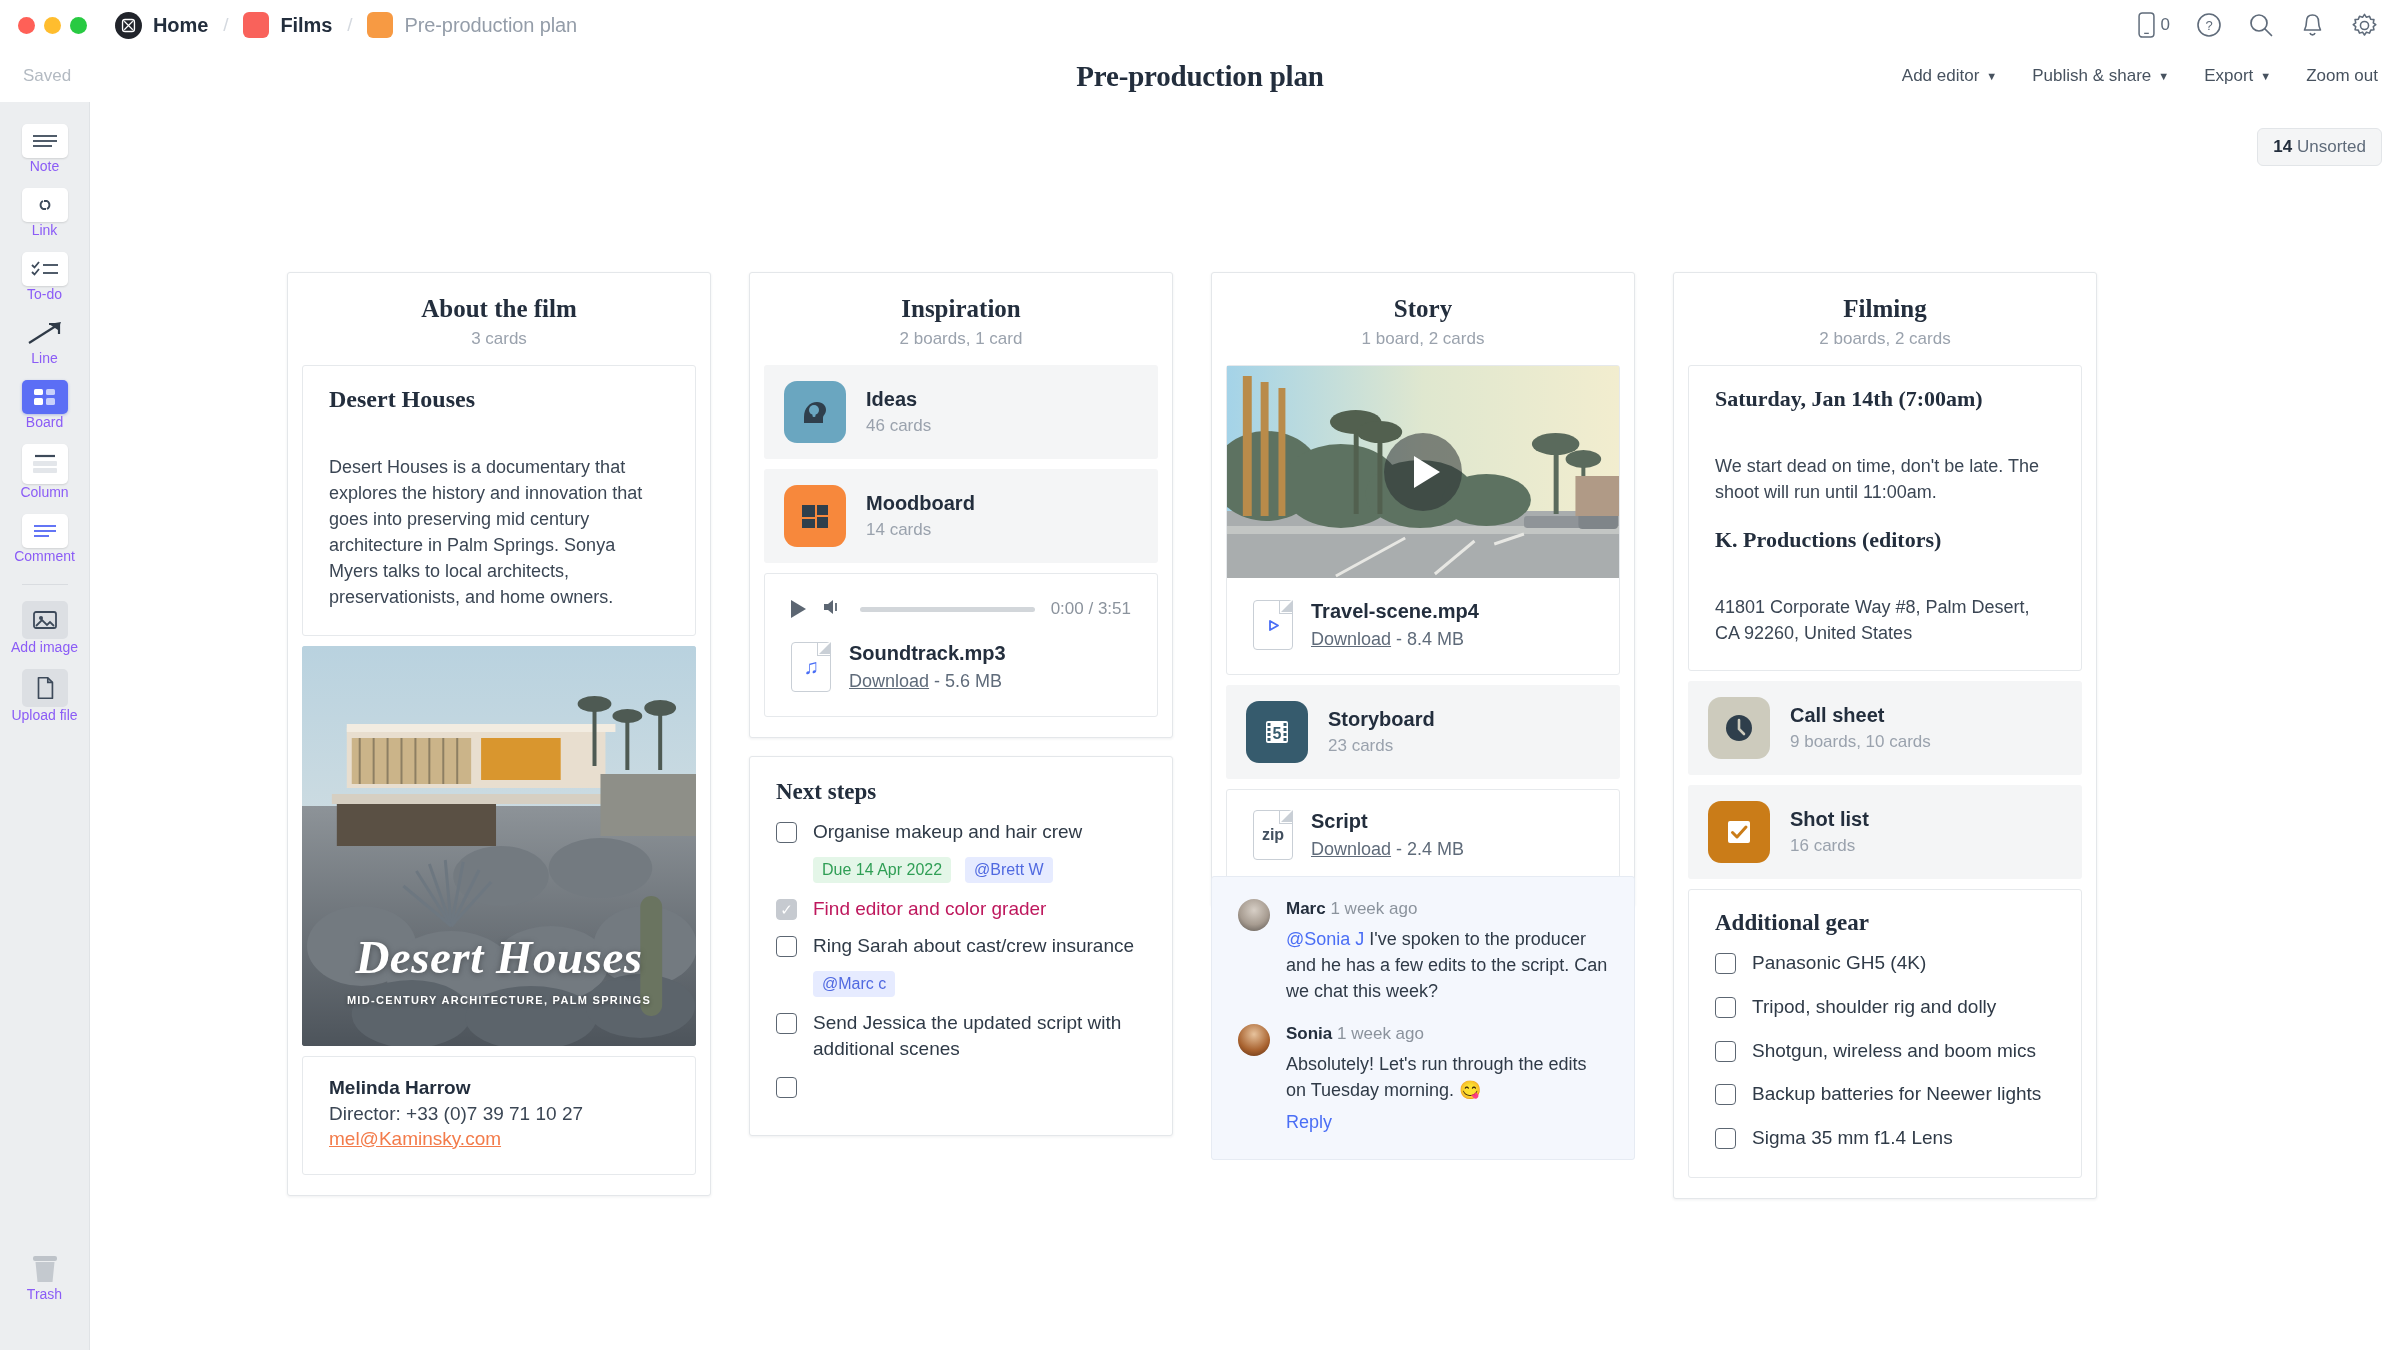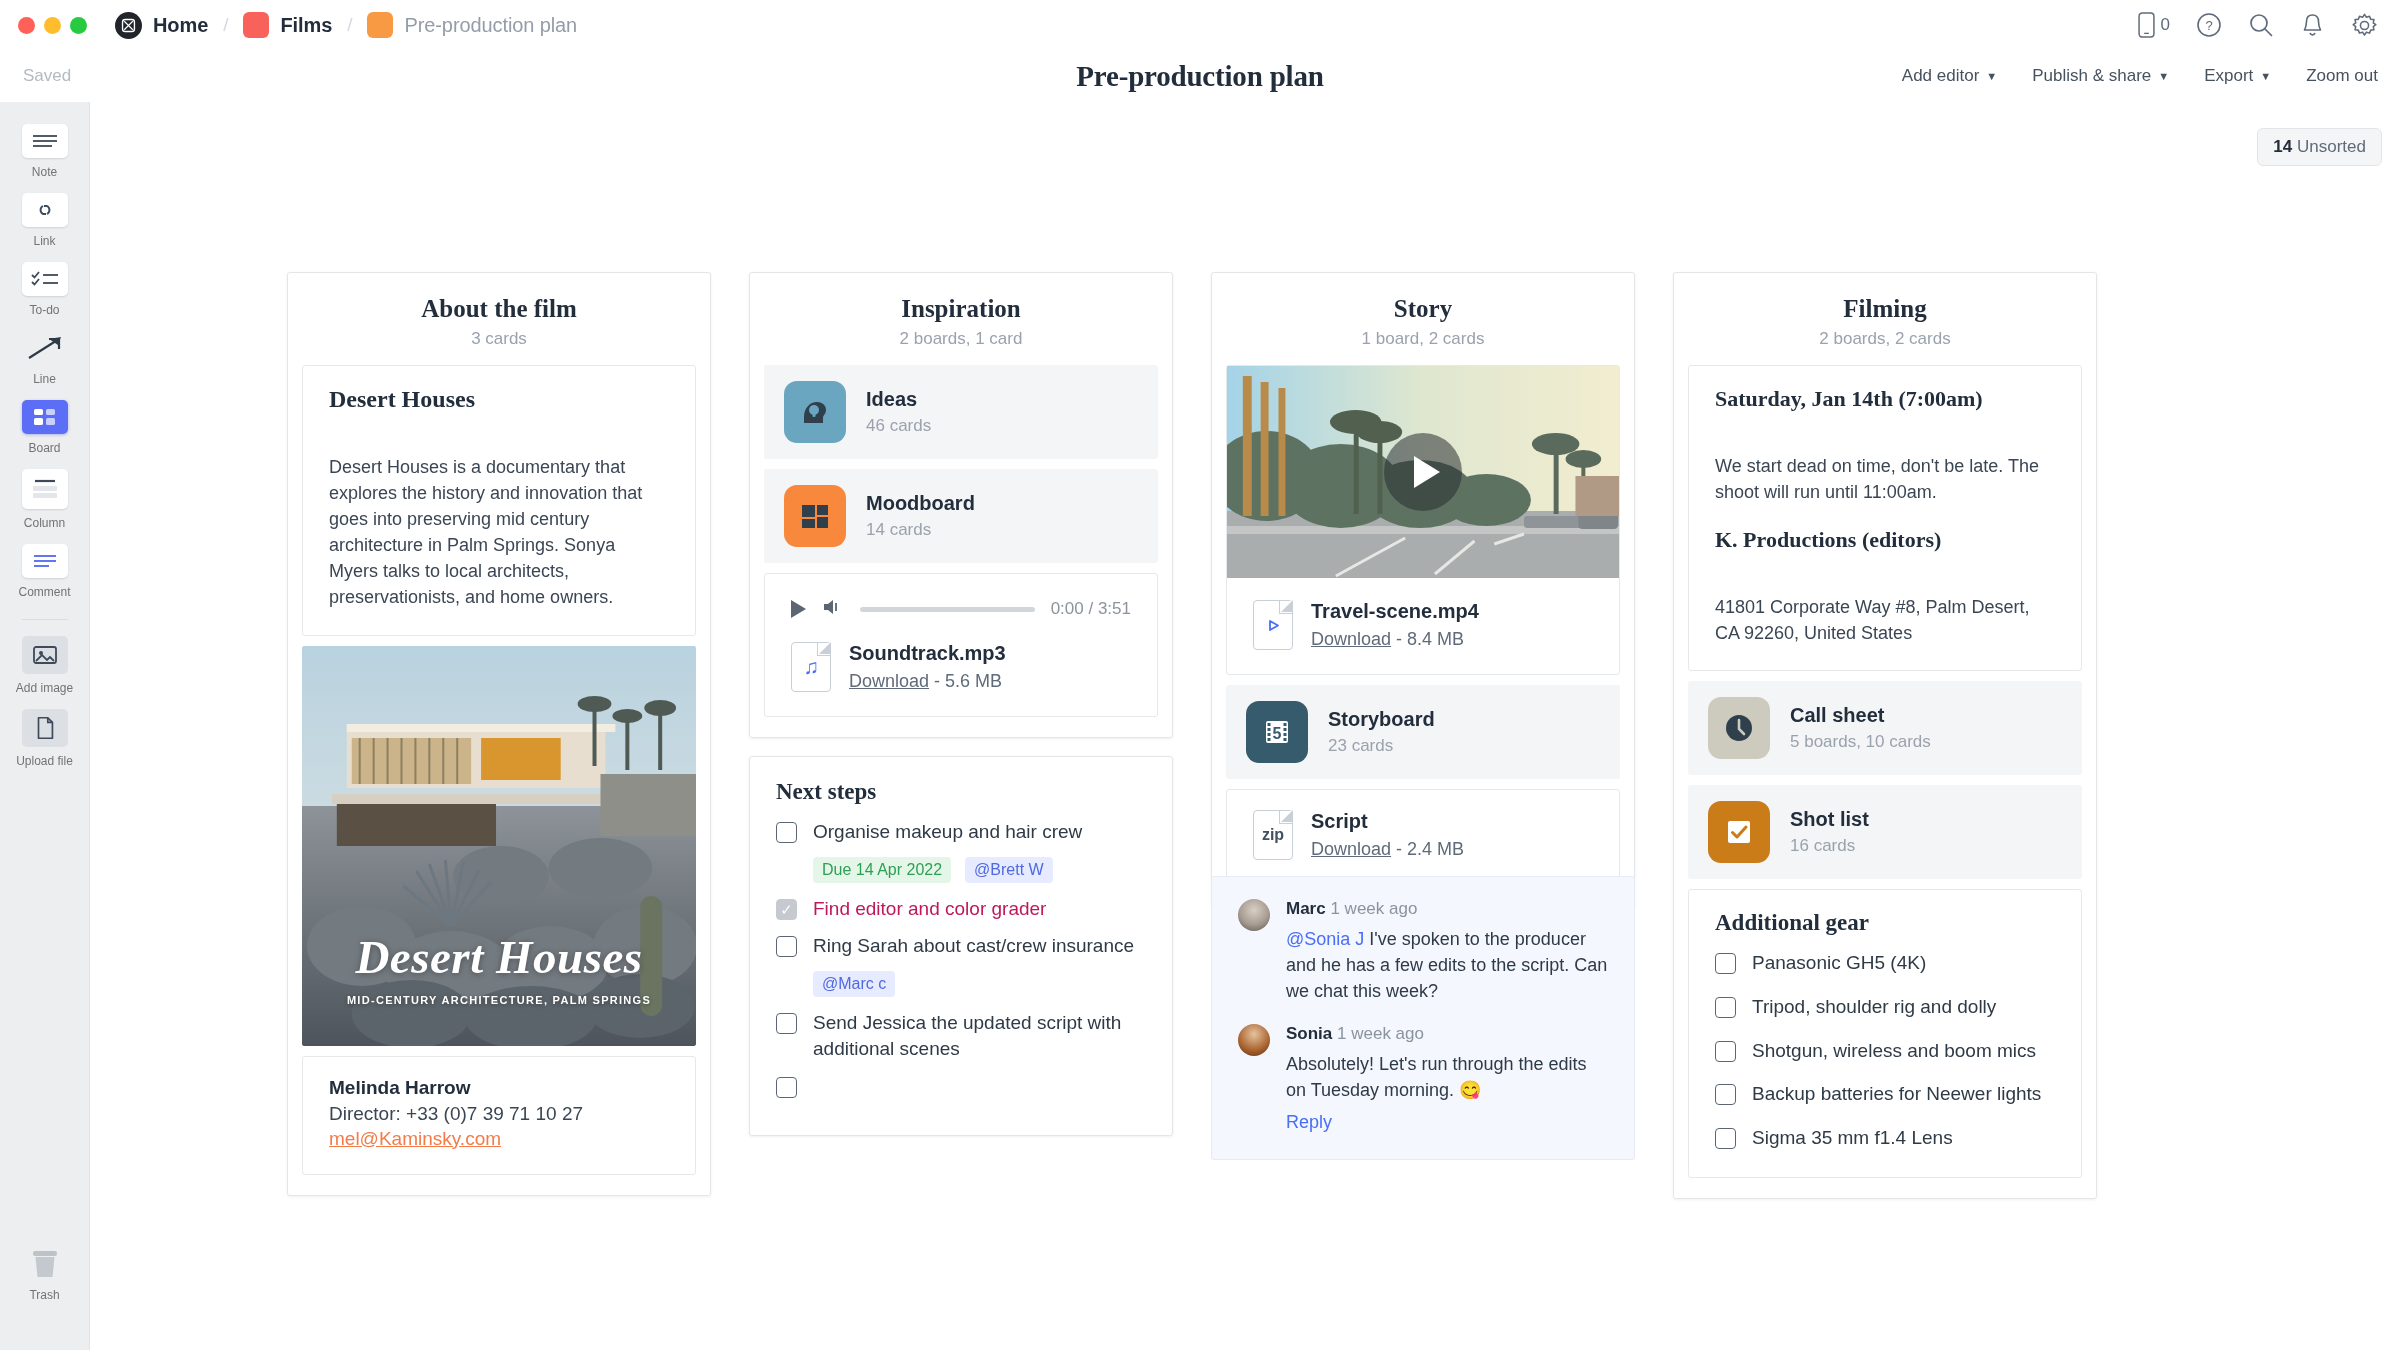--- a/index.html
+++ b/index.html
@@ -72,21 +72,21 @@
   }
   .tool { width: 80px; display: flex; flex-direction: column; align-items: center; margin-bottom: 14px; cursor: pointer; }
   .tool-ico {
     width: 46px; height: 34px; border-radius: 5px; background: #fff;
     box-shadow: 0 1px 2px rgba(0,0,0,.12);
     display: flex; align-items: center; justify-content: center;
   }
   .tool-ico.plain { background: transparent; box-shadow: none; }
   .tool-ico.board { background: #5b6ef5; box-shadow: 0 1px 3px rgba(60,80,200,.35); }
   .tool-ico.gray { background: #dcdfe3; box-shadow: none; width: 46px; height: 38px; }
-  .tool-lbl { font-size: 12px; color: #737373; margin-top: 7px; }
+  .tool-lbl { font-size: 14px; color: #8b5cf6; }
   .tool-divider { width: 46px; height: 1px; background: #d9dce0; margin: 6px 0 16px; }
   .trash-tool { position: absolute; bottom: 34px; }
 
   
   .canvas { position: absolute; left: 90px; top: 102px; width: 2310px; height: 1248px; background: #fff; }
 
   .unsorted {
     position: absolute; right: 18px; top: 26px;
     background: #f4f5f6; border: 1px solid #e2e5e8; border-radius: 6px;
     padding: 8px 15px; font-size: 17px; color: #5f6b7a; cursor: pointer;
@@ -796,21 +796,21 @@
 
       <div class="boardrow">
         <div class="board-ico call">
           <svg width="34" height="34" viewBox="0 0 34 34">
               <circle cx="17" cy="17" r="13" fill="#2f3f4c"></circle>
               <path d="M17 9 v9 l5 5" stroke="#cdcbbd" stroke-width="2.6" fill="none" stroke-linecap="round"></path>
             </svg>
         </div>
         <div>
           <div class="board-name">Call sheet</div>
-          <div class="board-cards">5 boards, 10 cards</div>
+          <div class="board-cards">9 boards, 10 cards</div>
         </div>
       </div>
 
       <div class="boardrow">
         <div class="board-ico shot">
           <svg width="34" height="34" viewBox="0 0 34 34">
               <rect x="6" y="6" width="22" height="22" rx="2" fill="#fff"></rect>
               <path d="M10.5 17.5 l4.5 4.5 l9 -10" stroke="#ca7c18" stroke-width="3" fill="none" stroke-linecap="round" stroke-linejoin="round"></path>
             </svg>
         </div>

